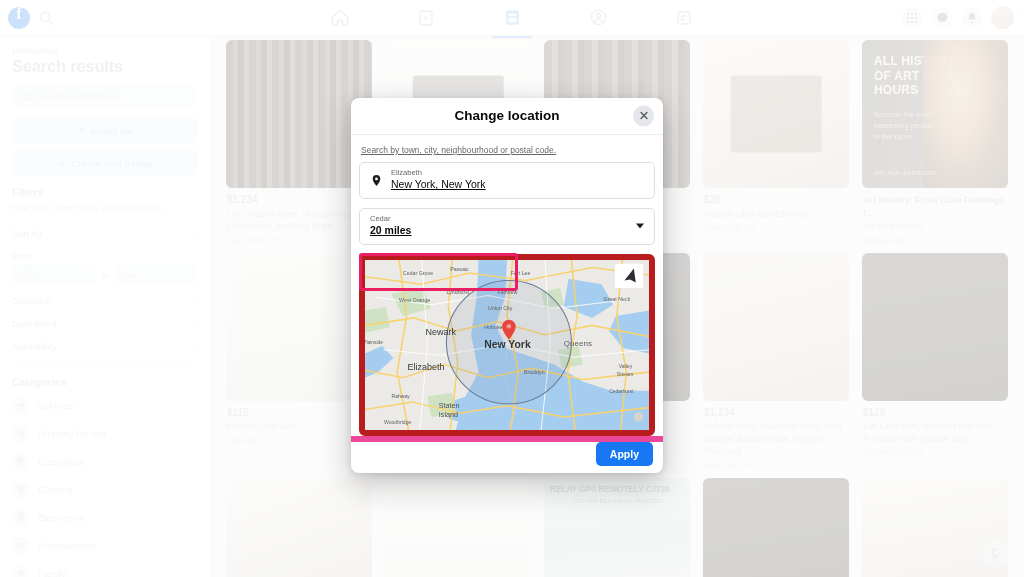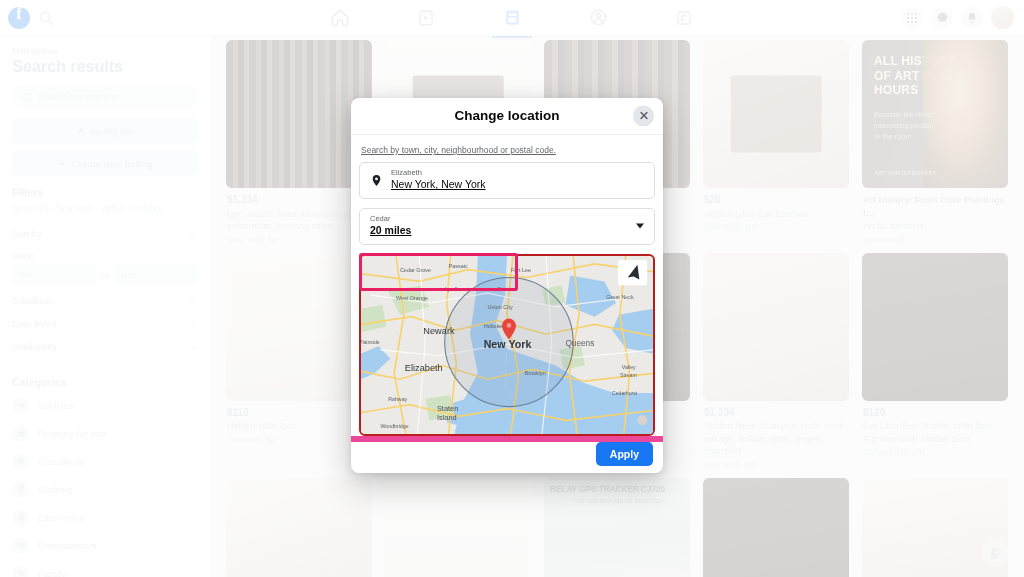--- a/index.html
+++ b/index.html
@@ -183,21 +183,21 @@
     position: absolute; left: 8px; top: 155px; width: 159px; height: 38px;
     border: 3px solid #e91e63; border-radius: 3px; z-index: 70; pointer-events: none;
   }
   .sel-arrow {
     position: absolute; right: 10px; top: 50%; transform: translateY(-50%);
     width: 0; height: 0; border-left: 4.5px solid transparent;
     border-right: 4.5px solid transparent; border-top: 5px solid #1c1e21;
   }
   .map {
     height: 182px; border-radius: 6px; overflow: hidden; position: relative;
-    background: #eab308; border: 2px solid #b91c1c;
+    background: #eab308; border: 6px solid #b91c1c;
   }
   .map svg { display: block; width: 100%; height: 100%; }
   .modal-foot {
     height: 44px; display: flex; align-items: flex-start; justify-content: flex-end;
     padding: 0 10px; border-top: 6px solid #ec4899;
   }
   .apply-btn {
     background: #1877f2; color: #fff; font-size: 10.5px; font-weight: bold;
     border: none; border-radius: 5px; padding: 6px 14px; cursor: pointer;
     font-family: "Liberation Sans", sans-serif;
@@ -513,21 +513,21 @@
         </div>
 
         <div class="card">
           <div class="thumb t-cat"></div>
         </div>
         <div class="card">
           <div class="thumb t-clock"></div>
         </div>
         <div class="card">
           <div class="thumb t-gps">
-            <div style="position:absolute;left:6px;top:6px;right:6px;font-size:8.5px;font-weight:bold;color:#6f8f86;letter-spacing:-.2px">RELAY GPS TRACKER CJ720</div>
+            <div style="position:absolute;left:6px;top:6px;right:6px;font-size:8.5px;font-weight:bold;color:#6f8f86;letter-spacing:-.2px">RELAY GPS REMOTELY CJ720</div>
             <div style="position:absolute;left:30px;top:20px;right:6px;font-size:5.5px;color:#7d9a92">CUT AND RESUME OIL REMOTELY</div>
           </div>
         </div>
         <div class="card">
           <div class="thumb t-dark"></div>
         </div>
         <div class="card">
           <div class="thumb t-table"></div>
         </div>
       </div>

